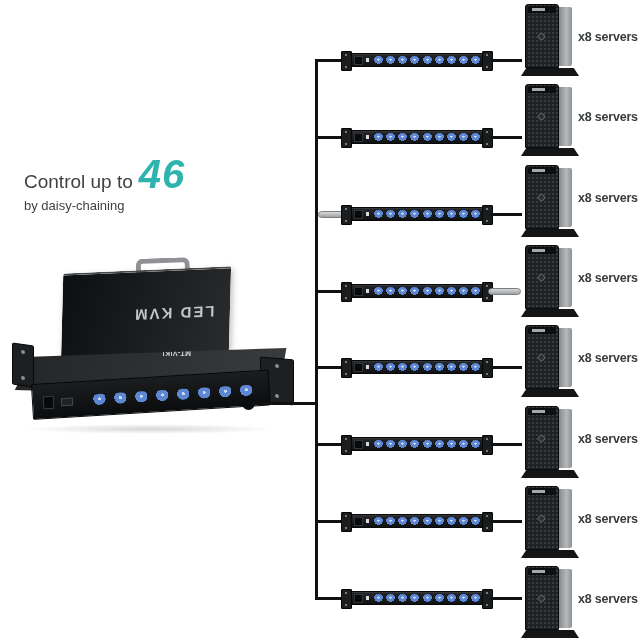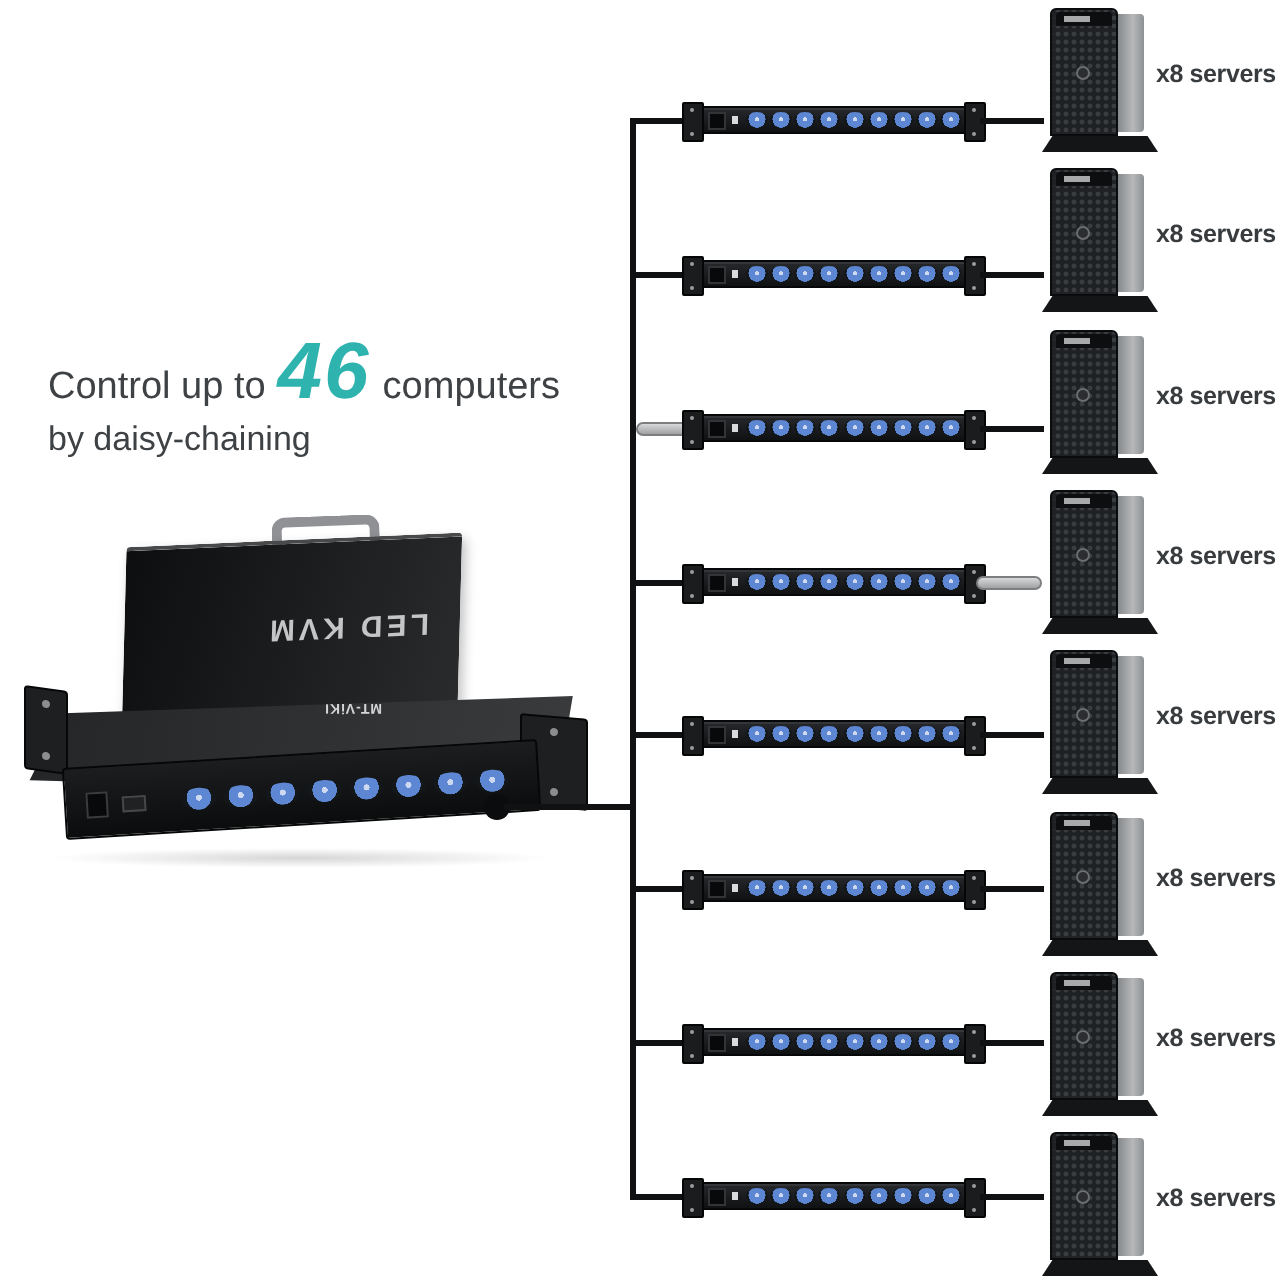--- a/index.html
+++ b/index.html
@@ -1,24 +1,24 @@
 <!DOCTYPE html>
 <html><head>
 <meta charset="utf-8">
 <style>
   html,body{margin:0;padding:0;background:#fff;}
   .canvas{position:relative;width:640px;height:641px;background:#ffffff;overflow:hidden;
           font-family:"Liberation Sans",sans-serif;}
 
   
-  .headline{position:absolute;left:24px;top:164px;color:#3f4245;}
+  .headline{position:absolute;left:24px;top:152px;color:#3f4245;}
   .headline-line1{display:flex;align-items:baseline;white-space:pre;font-size:19px;}
   .headline-big{font-size:40px;font-weight:700;font-style:italic;color:#2eb3ae;
                 letter-spacing:1px;margin:0 6px;}
-  .headline-line2{font-size:17px;margin-top:1px;}
+  .headline-line2{font-size:13px;margin-top:1px;}
 
   
   .trunk{position:absolute;left:315px;top:59px;width:3px;height:541px;background:#101112;}
   .hline{position:absolute;height:3px;background:#101112;}
   .cable{position:absolute;height:7px;border-radius:3.5px;box-sizing:border-box;
          background:linear-gradient(#d6d8d9,#9fa1a3);border:1px solid #7c7e80;}
   .kvm-dot{position:absolute;left:242px;top:397px;width:13px;height:13px;border-radius:50%;background:#0b0c0d;}
   .kvm-line{position:absolute;left:252px;top:402px;width:64px;height:3px;background:#101112;}
 
   .row{position:absolute;inset:0;}
@@ -92,21 +92,20 @@
 </style>
 </head>
 <body>
 
 <div class="canvas">
 
   <div class="headline">
     <div class="headline-line1">
       <span>Control up to</span>
       <span class="headline-big">46</span>
-      <span>computers</span>
     </div>
     <div class="headline-line2">by daisy-chaining</div>
   </div>
 
   <div class="kvm">
     <div class="kvm-handle"></div>
     <div class="kvm-lid">
       <span class="kvm-lid-label">LED KVM</span>
     </div>
     <div class="kvm-top">

